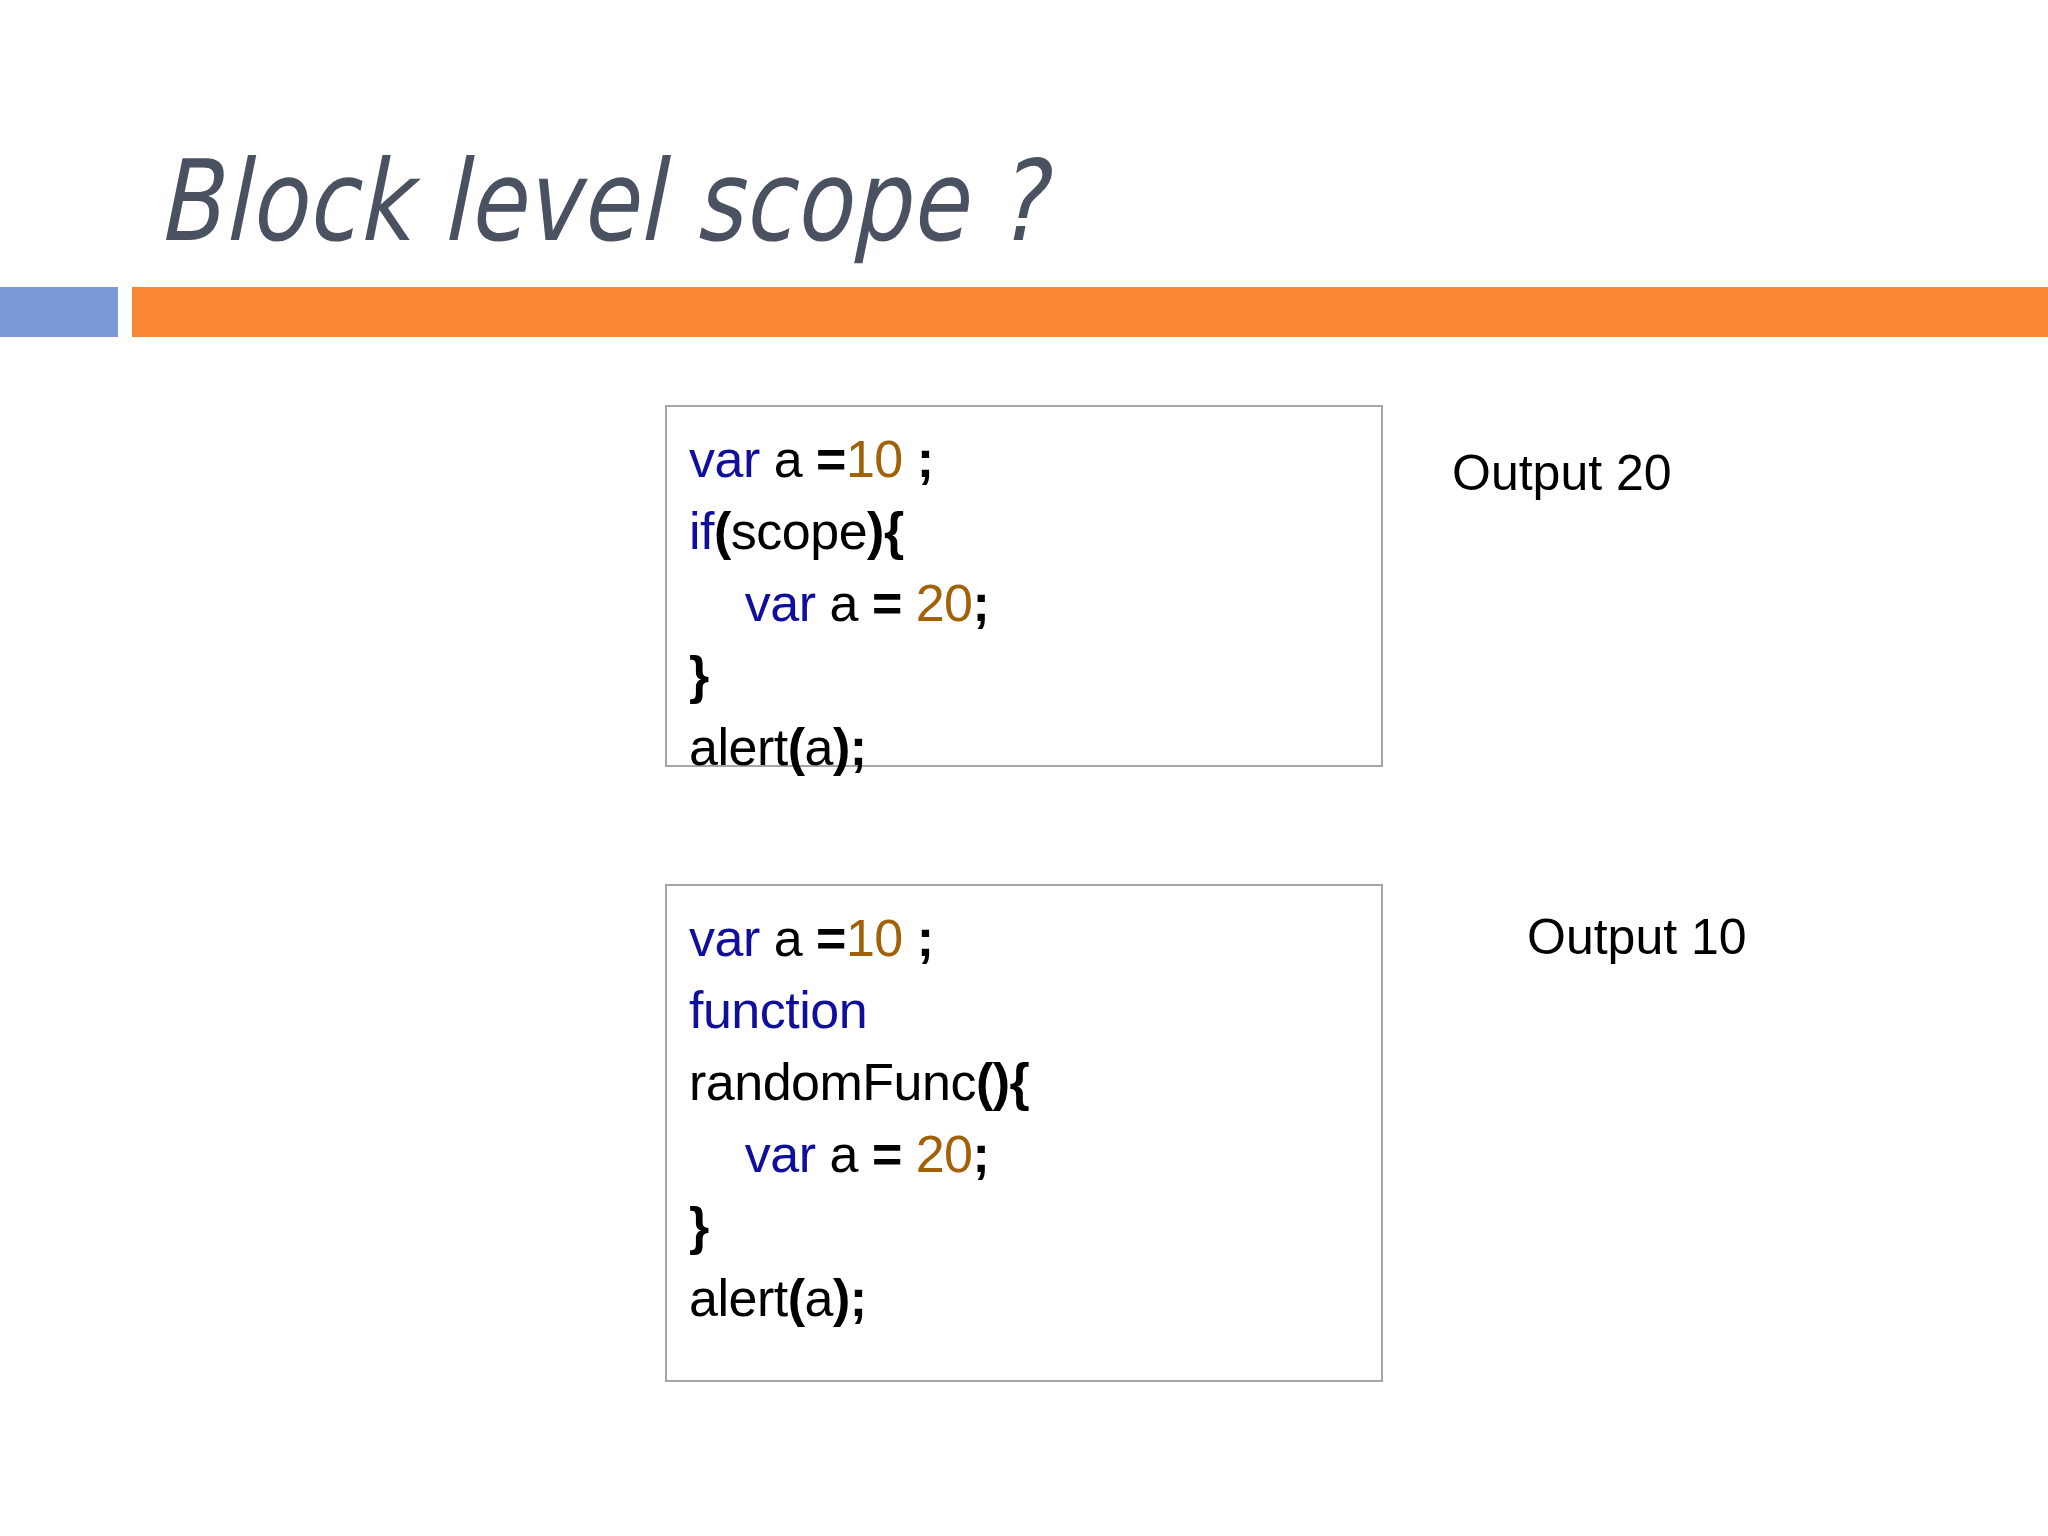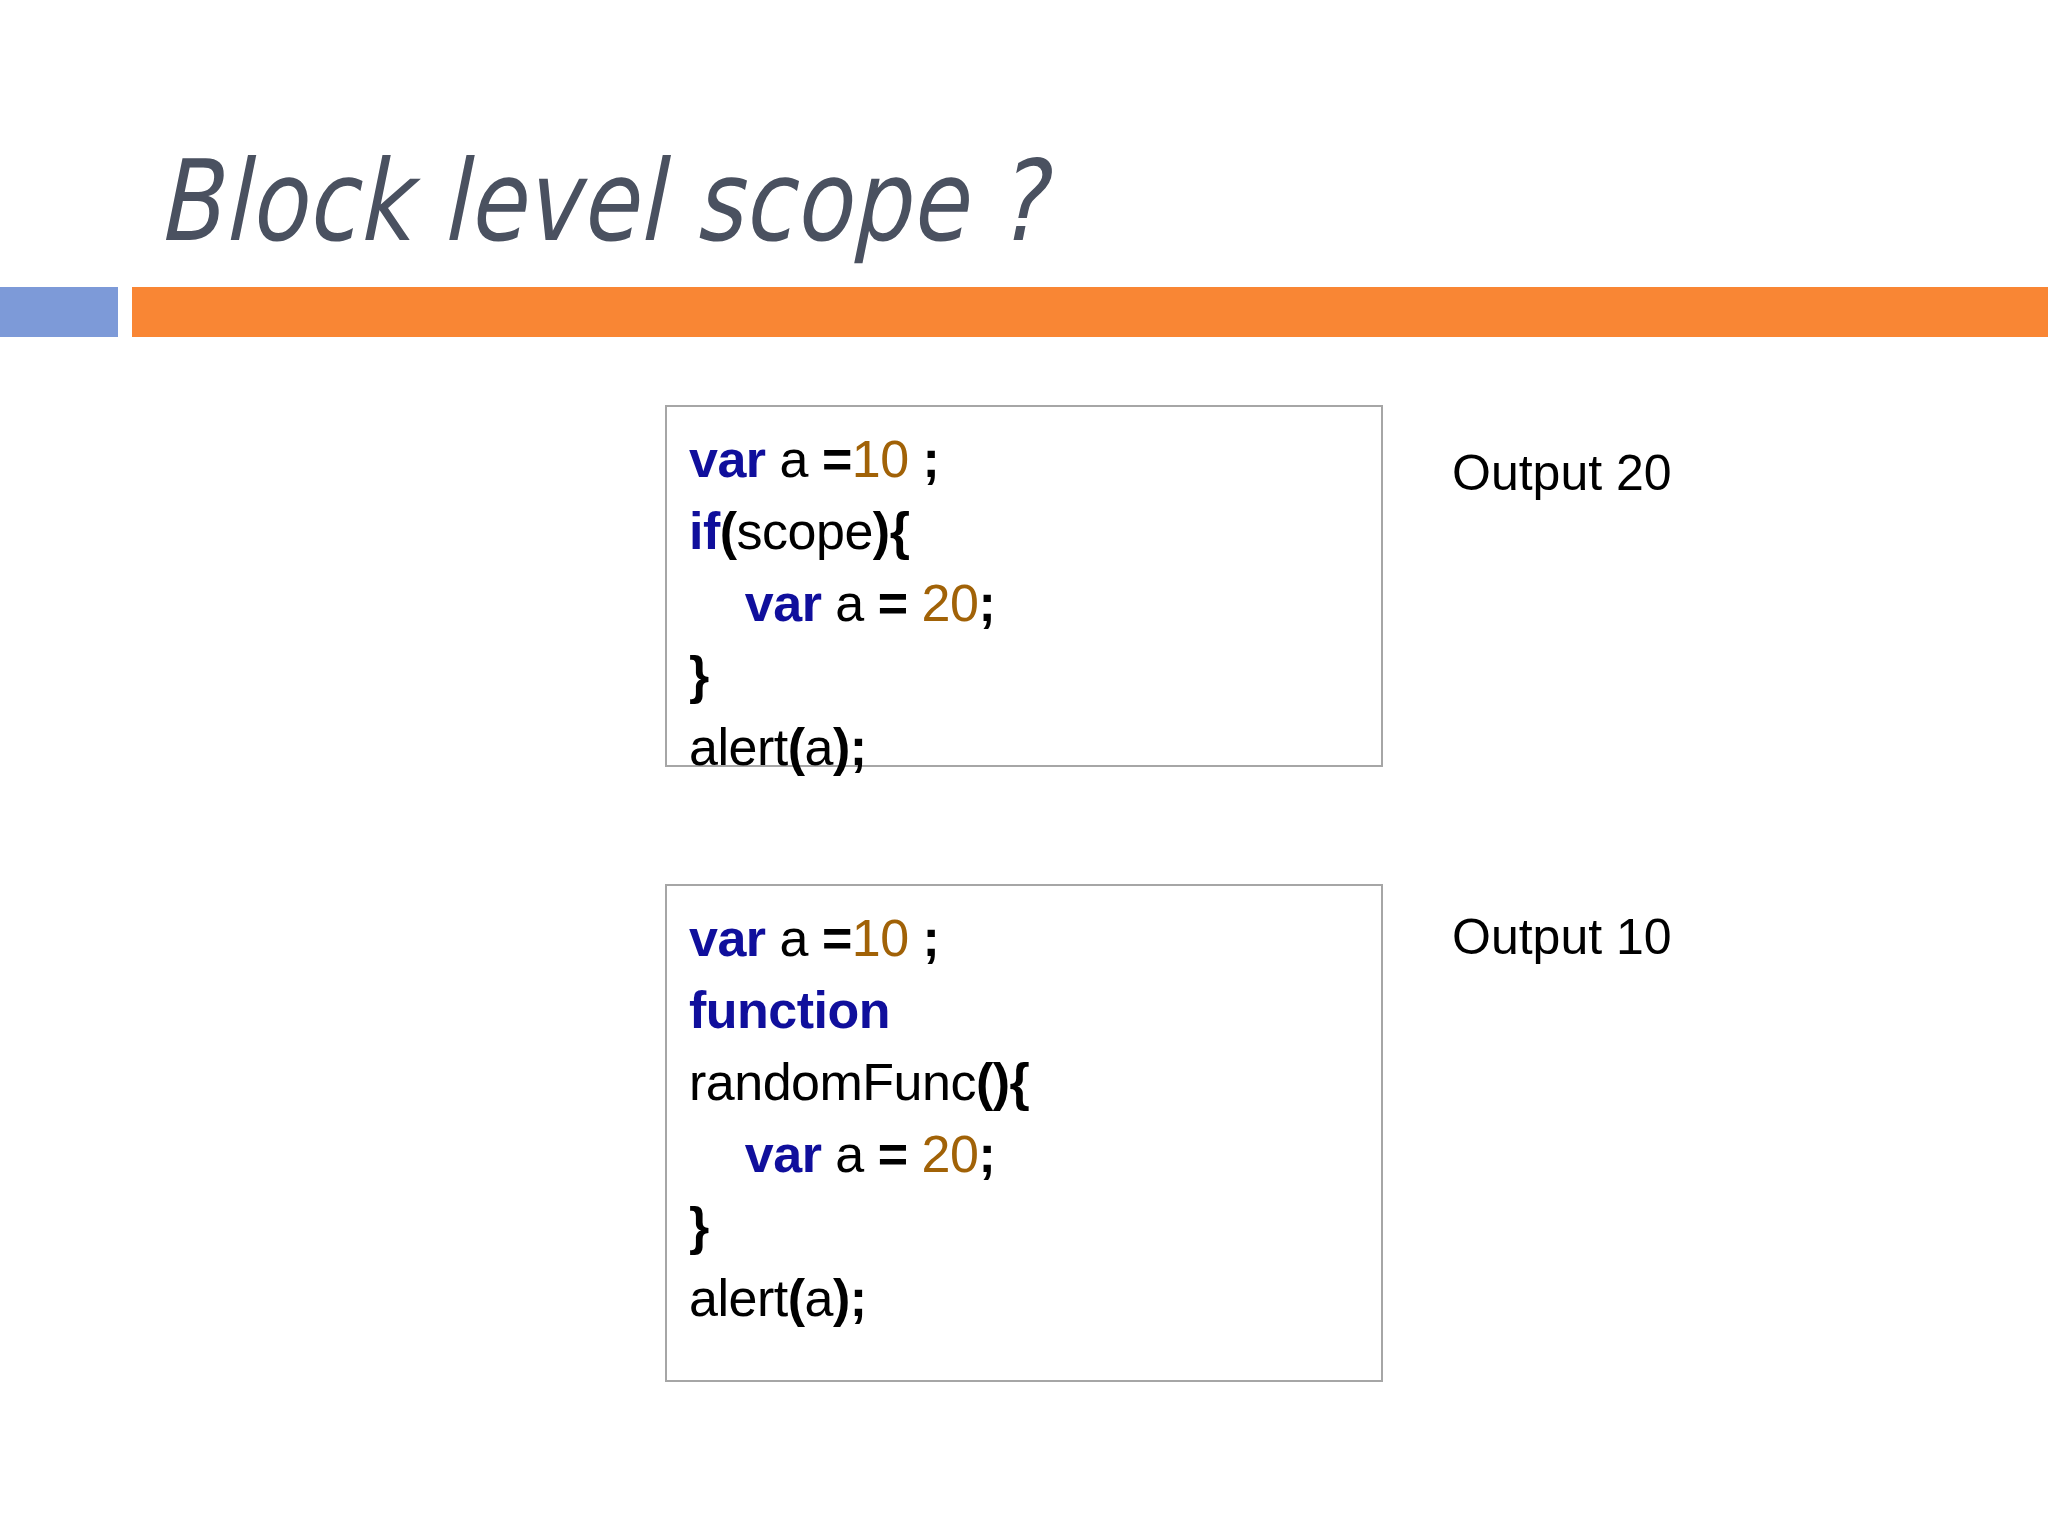--- a/index.html
+++ b/index.html
@@ -83,37 +83,37 @@
     height: 498px;
   }
 
   .code-line {
     font-size: 52px;
     line-height: 72px;
     color: #000000;
     white-space: pre;
     letter-spacing: -0.5px;
   }
-  .tok-kw   { color: #100f9c; font-weight: bold; margin-top: 39px; }
+  .tok-kw   { color: #100f9c; font-weight: normal; margin-top: 39px; }
   .tok-num  { color: #a16207; font-weight: 400; }
   .tok-op   { color: #000000; font-weight: bold; }
   .tok-punc { color: #000000; font-weight: bold; }
   .tok-id   { color: #000000; font-weight: 400; }
 
   
   .output-label {
     position: absolute;
     font-family: "Liberation Sans", sans-serif;
     font-size: 50px;
     line-height: 58px;
     color: #000000;
     white-space: nowrap;
   }
   #output-label-1 { left: 1452px; top: 444px; }
-  #output-label-2 { left: 1452px; top: 908px; }
+  #output-label-2 { left: 1527px; top: 908px; }
 </style>
 </head>
 <body>
 
 <div class="slide">
 
   <h1 class="slide-title">Block level scope ?</h1>
 
   <div class="divider-blue"></div>
 

